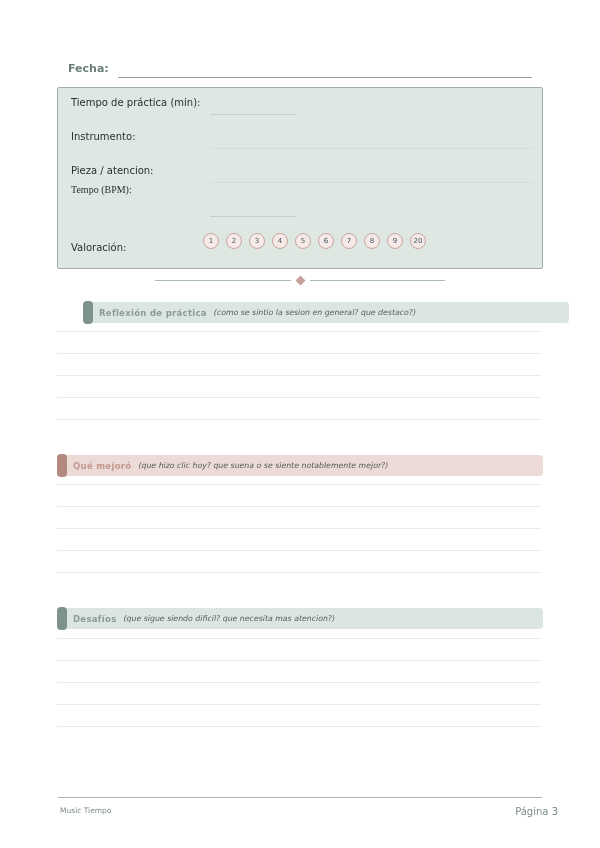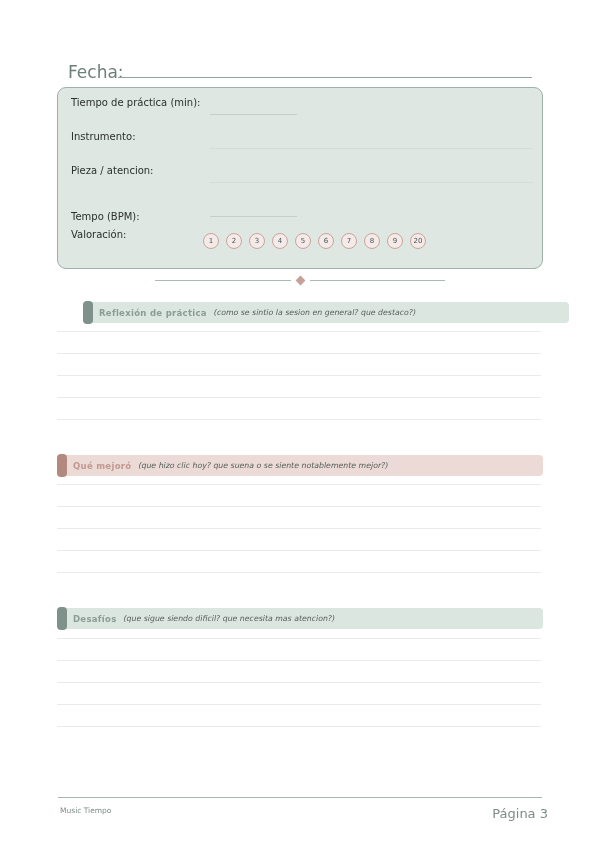--- a/index.html
+++ b/index.html
@@ -2,30 +2,30 @@
 <html><head>
 <meta charset="utf-8">
 <style>
   html,body { margin:0; padding:0; background:#ffffff; }
   .page {
     position:relative; width:600px; height:848px; background:#ffffff;
     font-family:"DejaVu Sans", sans-serif; overflow:hidden;
   }
 
   
-  .fecha-label { position:absolute; left:68px; top:62px; font-size:17px; font-weight:normal; color:#6d7f7a; }
+  .fecha-label { position:absolute; left:68px; top:62px; font-size:11px; font-weight:bold; color:#6d7f7a; }
   .fecha-line  { position:absolute; left:118px; top:77px; width:414px; height:0; border-bottom:1px solid #93a59e; }
 
   
   .practice-box {
     position:absolute; left:57px; top:87px; width:484px; height:180px;
-    background:#dee7e2; border:1px solid #9fb0a9; border-radius:9px;
+    background:#dee7e2; border:1px solid #9fb0a9; border-radius:2px;
   }
   .field-label { position:absolute; left:13px; font-size:10px; color:#2b2f2e; }
-  .f0 { top:9px; } .f1 { top:43px; } .f2 { top:77px; } .f3 { top:123px; } .f4 { top:141px; }
+  .f0 { top:9px; } .f1 { top:43px; } .f2 { top:77px; } .f3 { top:96px;font-family:Liberation Serif, serif; } .f4 { top:154px; }
   .field-line  { position:absolute; height:0; }
   .field-line.short { left:152px; width:87px;  border-bottom:1px solid #c6d0cb; }
   .field-line.long  { left:152px; width:323px; border-bottom:1px solid #d4ddd8; }
   .l0 { top:26px; } .l1 { top:60px; } .l2 { top:94px; } .l3 { top:128px; }
 
   .rating-row { position:absolute; left:145px; top:145px; display:flex; gap:7px; }
   .rating-circle {
     width:14px; height:14px; border-radius:50%;
     background:#f5eae7; border:1px solid #c9a49d;
     display:flex; align-items:center; justify-content:center;
@@ -50,21 +50,21 @@
   .rose .accent { background:#b2897f; }
   .section-title { font-size:8.5px; font-weight:bold; letter-spacing:0.3px; margin-right:7px; white-space:nowrap; }
   .sage .section-title { color:#8a9c95; }
   .rose .section-title { color:#c2988f; }
   .section-hint { font-size:7.8px; font-style:italic; color:#555d5a; white-space:nowrap; }
   .rule { position:absolute; left:0; width:484px; height:0; border-bottom:1px solid #eaeaea; }
 
   
   .footer-rule  { position:absolute; left:58px; top:797px; width:484px; height:0; border-top:1px solid #a9b6b0; }
   .footer-left  { position:absolute; left:60px;  top:806px; font-size:7.5px; color:#7e8d87; }
-  .footer-right { position:absolute; right:52px; top:806px; font-size:13px; color:#7e8d87; }
+  .footer-right { position:absolute; right:42px; top:806px; font-size:10px; color:#7e8d87; }
 </style>
 </head>
 <body>
 
 <div class="page">
 
   <span class="fecha-label">Fecha:</span>
   <div class="fecha-line"></div>
 
   <div class="practice-box">

